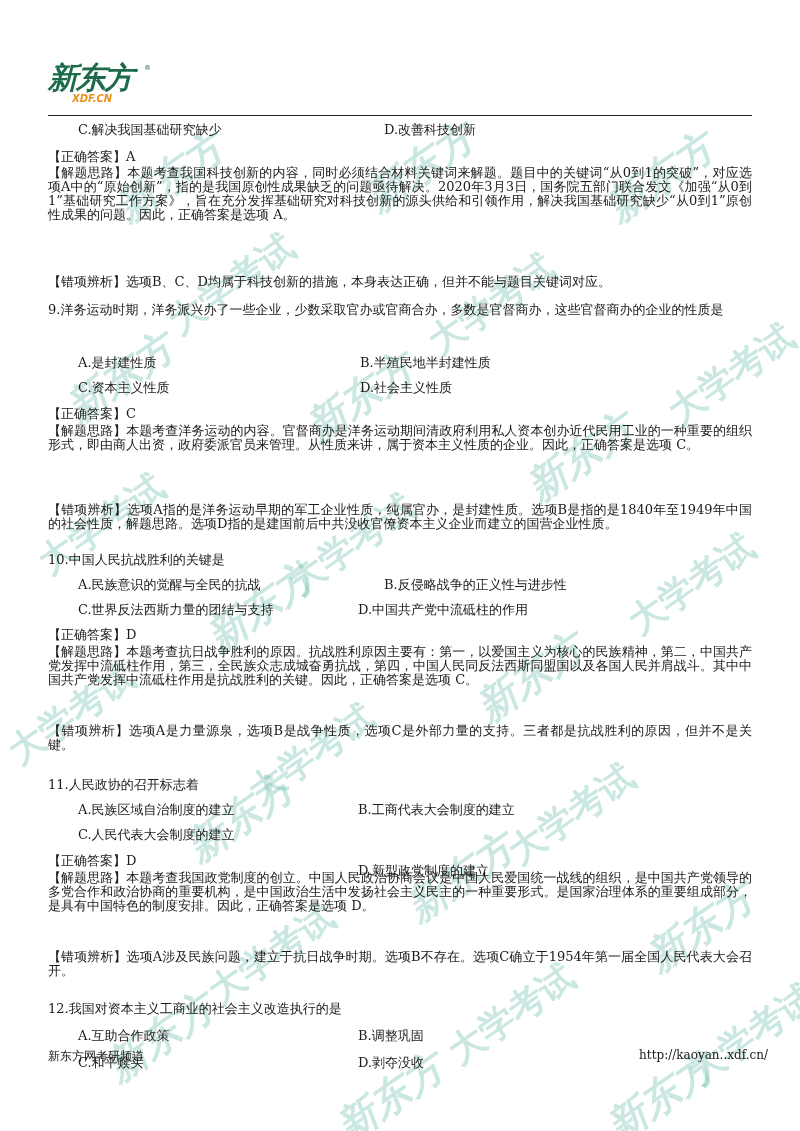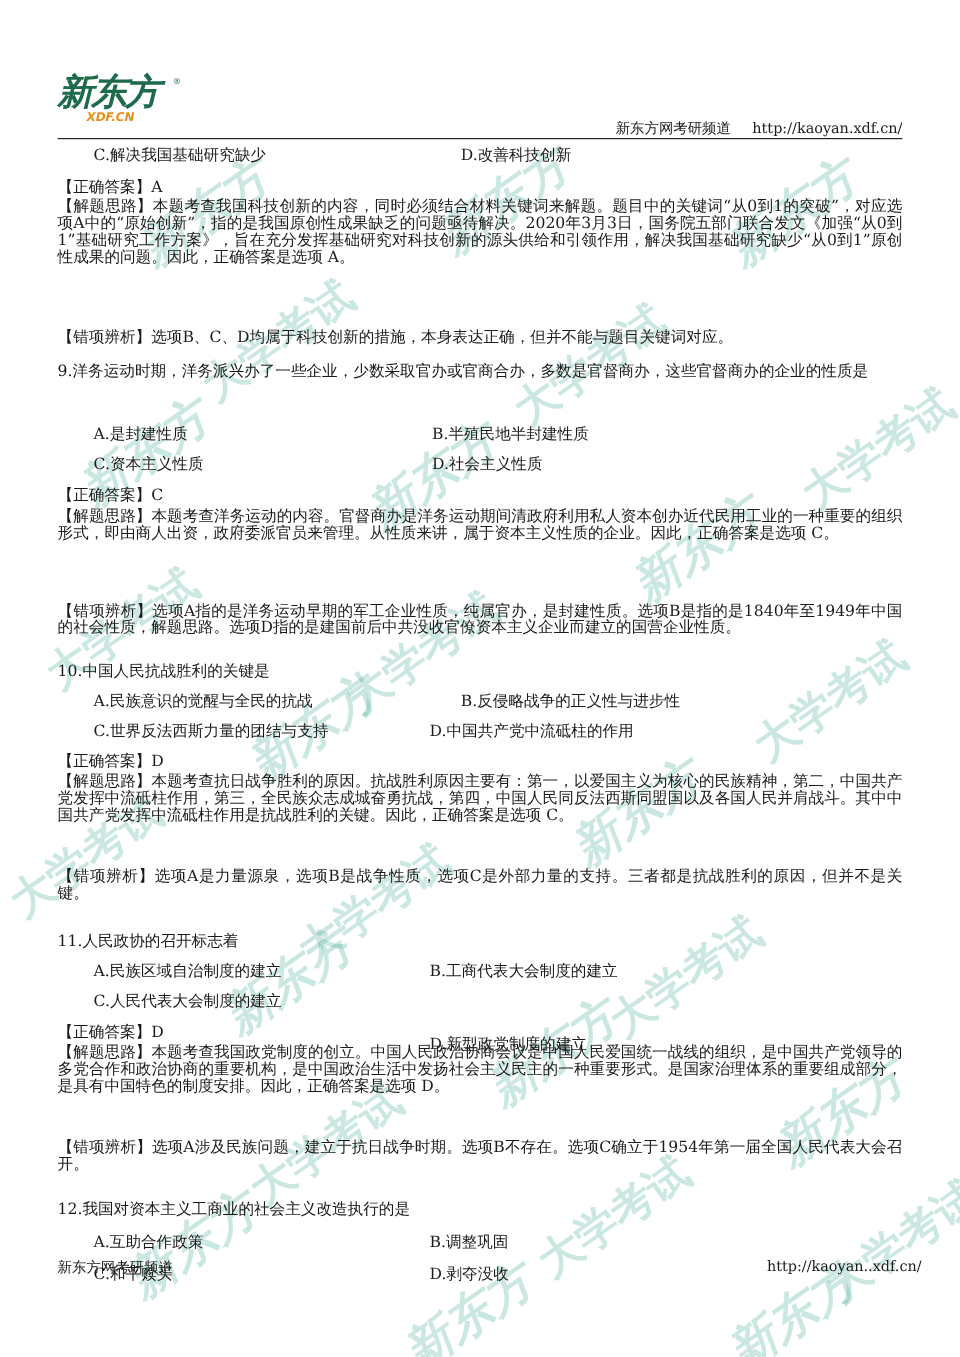--- a/index.html
+++ b/index.html
@@ -56,24 +56,20 @@
   <div class="wm big" style="left:100px;top:1010px;"><span>新东方</span></div>
   <div class="wm big" style="left:330px;top:1070px;"><span>新东方</span></div>
   <div class="wm big" style="left:600px;top:1070px;"><span>新东方</span></div>
   <div class="wm mid" style="left:680px;top:1010px;">大学考试</div>
 
   <div class="logo">
     <div class="cn">新东方</div>
     <div class="en">XDF.CN</div>
     <div class="reg">®</div>
   </div>
-  <div class="header-right">
-    <span>新东方网考研频道</span>
-    <span>http://kaoyan.xdf.cn/</span>
-  </div>
   <div class="header-line"></div>
 
   <div class="content">
 
     <div class="opt" style="left:30px;top:0px;">C.解决我国基础研究缺少</div>
     <div class="opt" style="left:336px;top:0px;">D.改善科技创新</div>
     <div class="line" style="top:27px;">【正确答案】A</div>
     <div class="para" style="top:45px;">【解题思路】本题考查我国科技创新的内容，同时必须结合材料关键词来解题。题目中的关键词“从0到1的突破”，对应选项A中的“原始创新”，指的是我国原创性成果缺乏的问题亟待解决。2020年3月3日，国务院五部门联合发文《加强“从0到1”基础研究工作方案》，旨在充分发挥基础研究对科技创新的源头供给和引领作用，解决我国基础研究缺少“从0到1”原创性成果的问题。因此，正确答案是选项 A。</div>
     <div class="line" style="top:152px;">【错项辨析】选项B、C、D均属于科技创新的措施，本身表达正确，但并不能与题目关键词对应。</div>
 

